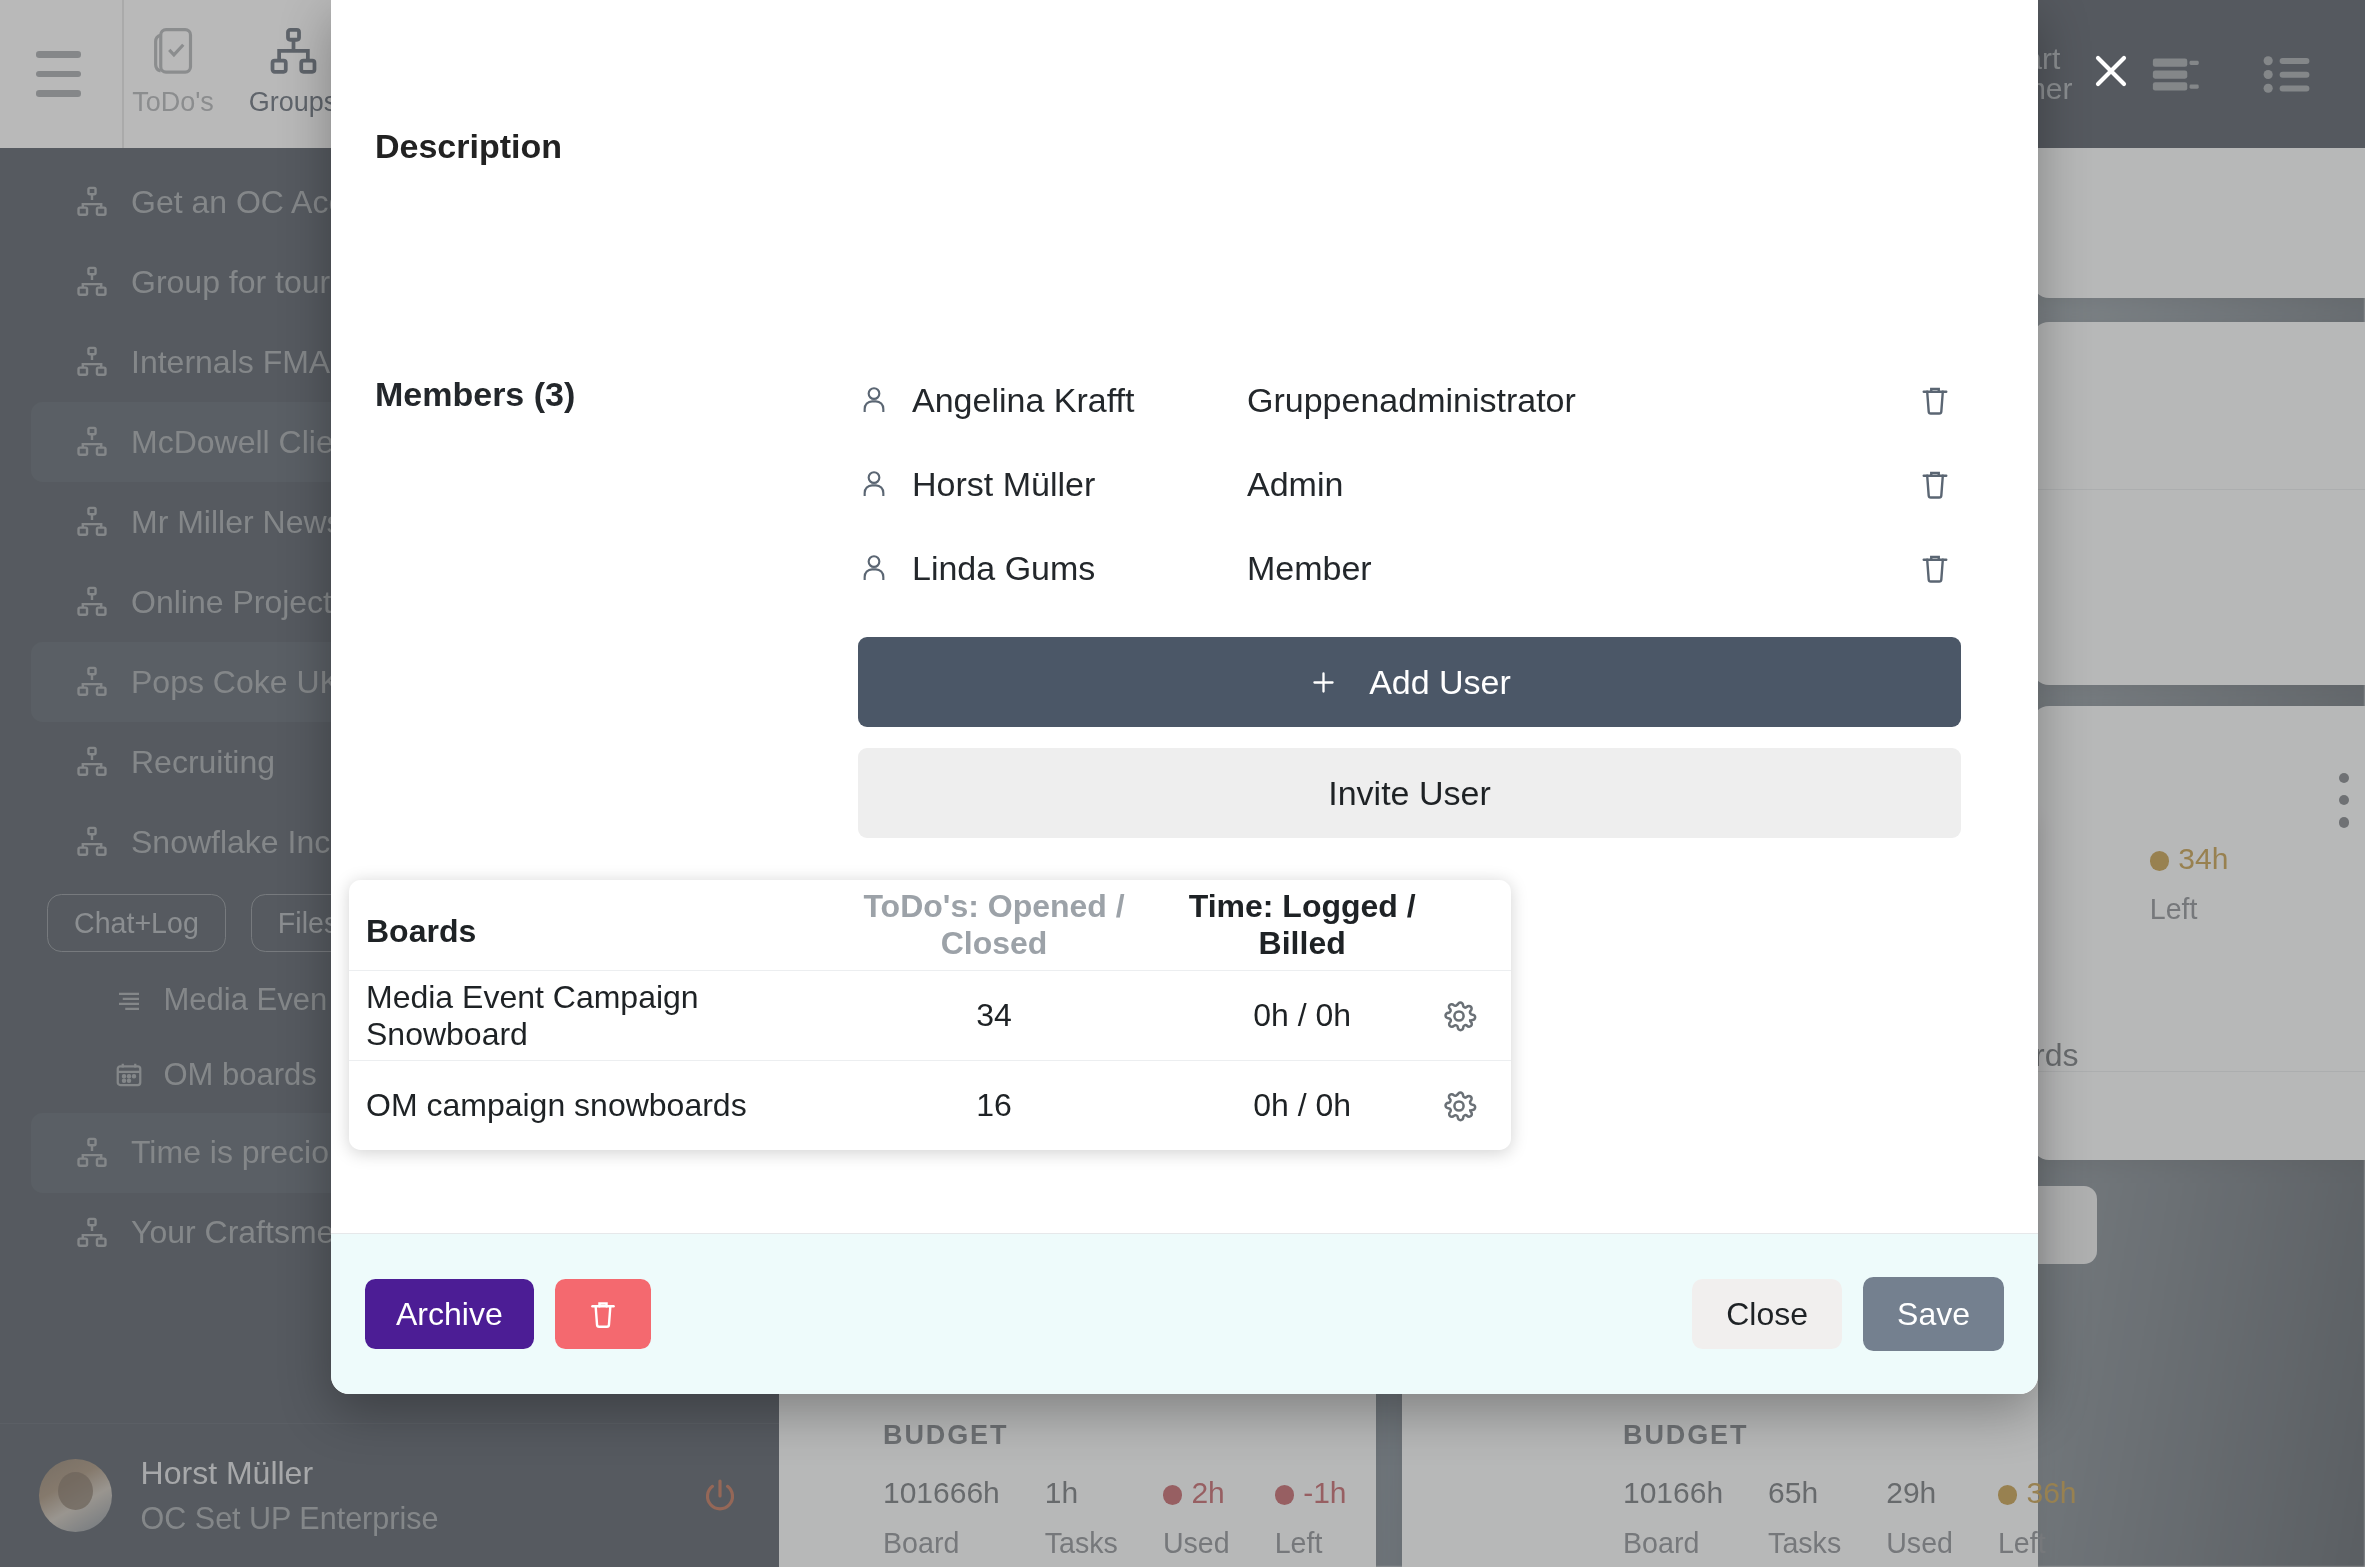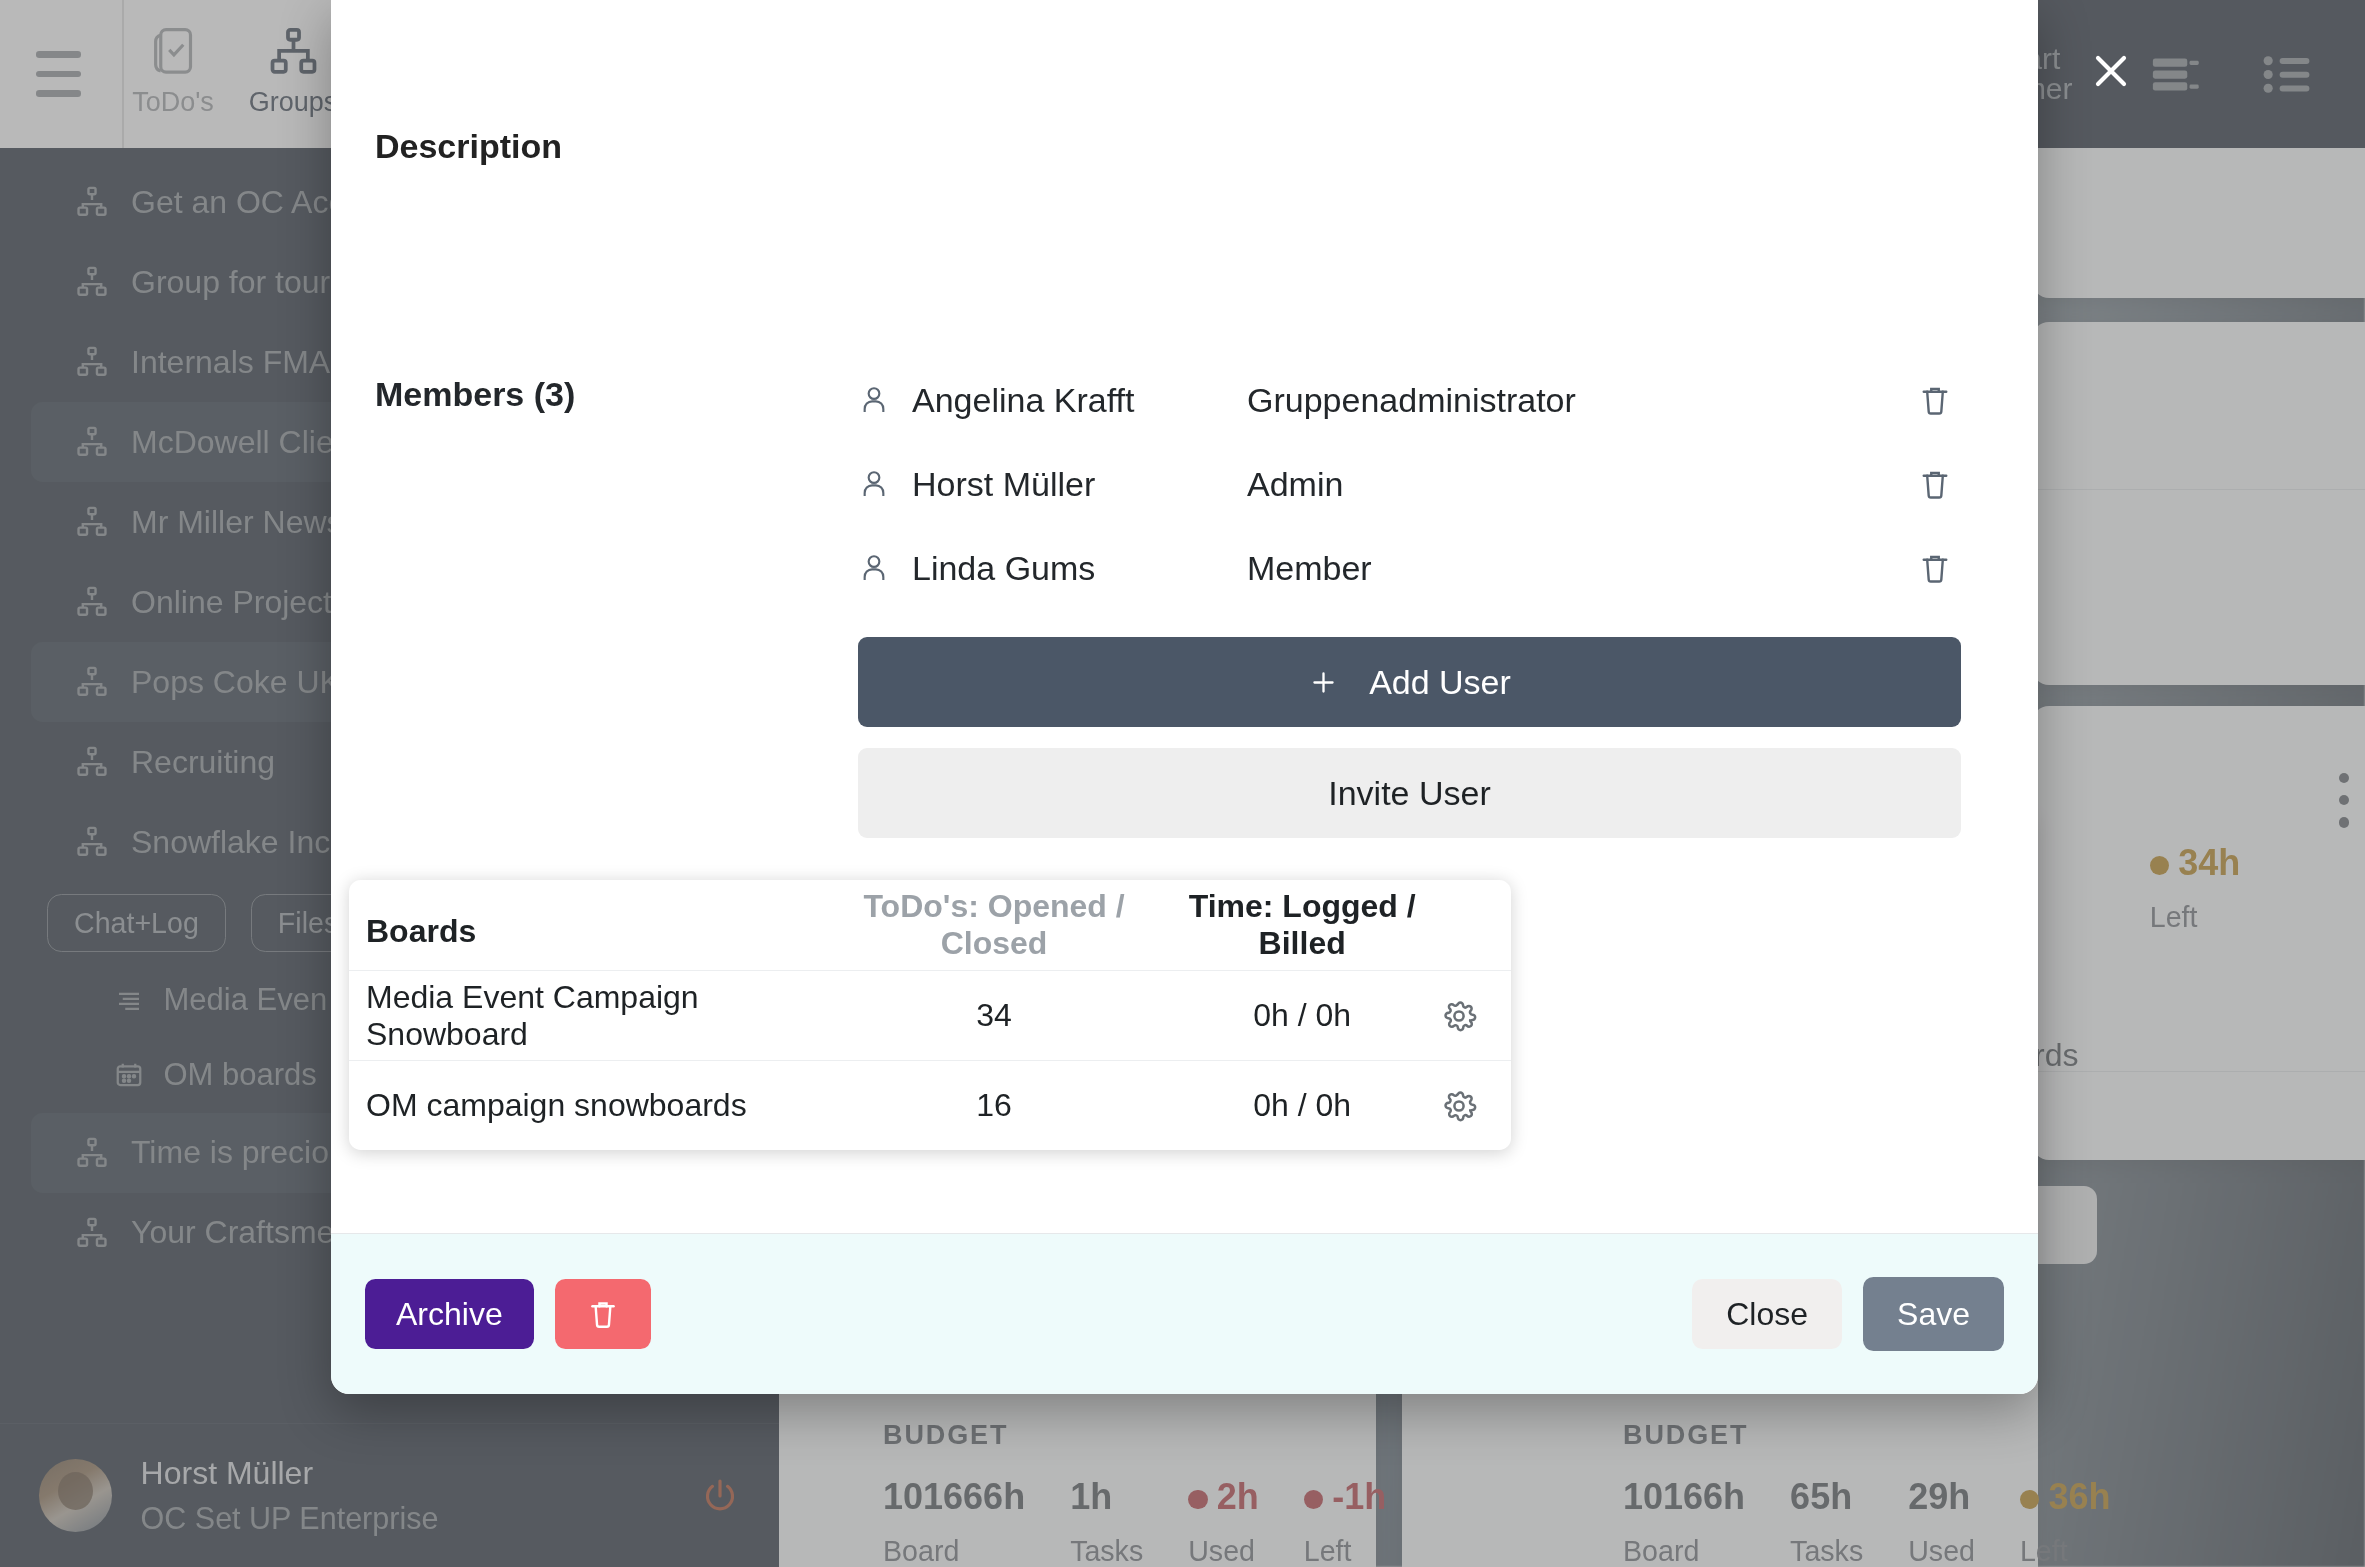--- a/index.html
+++ b/index.html
@@ -105,21 +105,21 @@
     box-shadow: 0 5.2px 19.5px rgba(0,0,0,0.12);
   }
   .card-divider { position:absolute; left:0; right:0; height:1.3px; background:#e3e6e9; }
   .kebab { position:absolute; width: 9px; display:flex; flex-direction:column; gap:11.7px; }
   .kebab i { width:10.4px; height:10.4px; border-radius:50%; background:#5b6167; display:block; }
 
   .budget-block { position:absolute; }
   .budget-title { font-size: 27px; letter-spacing: 1.9px; color:#585e64; font-weight: bold; }
   .budget-row { display:flex; align-items:flex-end; gap: 45px; margin-top: 25px; }
   .bcol { text-align: left; }
-  .bval { font-size: 36px; font-weight: bold; color:#4b5156; white-space: nowrap; }
+  .bval { font-size: 30px; font-weight: normal; color:#4b5156; white-space: nowrap; }
   .bval.red { color:#b4393f; }
   .bval.amber { color:#b58318; }
   .bdot { display:inline-block; width:19.5px; height:19.5px; border-radius:50%; vertical-align: middle; margin-right:9px; }
   .bdot.red{ background:#b4393f; } .bdot.amber{ background:#b58318; }
   .blbl { font-size: 28.6px; color:#6a7076; margin-top: 17px; }
 
   .bg-text { position:absolute; font-size: 32px; color:#4e545a; white-space: nowrap; }
   .bg-pill { position:absolute; background:#e8eaec; border-radius:13px; }
 
   

